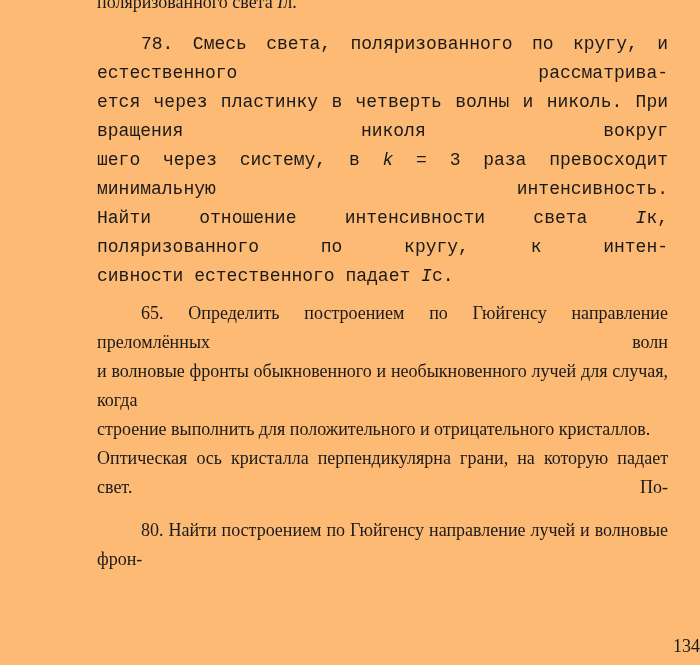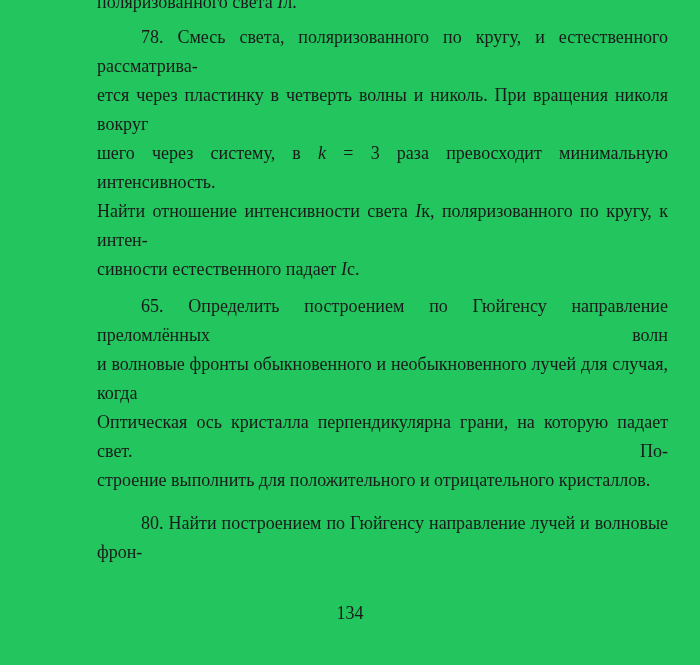--- a/index.html
+++ b/index.html
@@ -4,53 +4,53 @@
 <style>
   html, body {
     margin: 0;
     padding: 0;
     background: #ffffff;
   }
   .page {
     position: relative;
     width: 700px;
     height: 665px;
-    background: #22c55e;
+    background: #fdba74;
     overflow: hidden;
     font-family: "Liberation Serif", "DejaVu Serif", serif;
     color: #1a1a1a;
   }
   .text-block {
     position: absolute;
     left: 97px;
     top: 0;
     width: 571px;
     font-size: 18px;
     line-height: 29px;
   }
   .para { margin: 0; }
   
   .text-block > .para:nth-child(1) { margin-top: -12px; } 
-  .text-block > .para:nth-child(2) { margin-top: 6px; }
+  .text-block > .para:nth-child(2) { margin-top: 13px; font-family: Liberation Mono, monospace; }
   .text-block > .para:nth-child(3) { margin-top: 8px; }
   .text-block > .para:nth-child(4) { margin-top: 14px; }
   .text-block > .para:nth-child(5) { margin-top: 15px; }
   .line {
     text-align: justify;
     text-align-last: justify;
   }
   .line.last { text-align-last: left; }
   .line.indent { text-indent: 44px; }
   .it { font-style: italic; }
   .page-number {
     position: absolute;
-    top: 599px;
+    top: 632px;
     left: 0;
     width: 100%;
-    text-align: center;
+    text-align: right;
     font-size: 18px;
     line-height: 29px;
     color: #1a1a1a;
   }
 </style>
 </head>
 <body>
 
 <div class="page">
   <div class="text-block" id="paragraphs">
@@ -60,21 +60,21 @@
       <div class="para">
         <div class="line indent"><span class="">78. Смесь света, поляризованного по кругу, и естественного рассматрива-</span></div>
         <div class="line"><span class="">ется через пластинку в четверть волны и николь. При вращения николя вокруг</span></div>
         <div class="line"><span class="">шего через систему, в </span><span class="it">k</span><span class=""> = 3 раза превосходит минимальную интенсивность.</span></div>
         <div class="line"><span class="">Найти отношение интенсивности света </span><span class="it">I</span><span class="">к, поляризованного по кругу, к интен-</span></div>
         <div class="line last"><span class="">сивности естественного падает </span><span class="it">I</span><span class="">с.</span></div>
       </div>
       <div class="para">
         <div class="line indent"><span class="">65. Определить построением по Гюйгенсу направление преломлённых волн</span></div>
         <div class="line"><span class="">и волновые фронты обыкновенного и необыкновенного лучей для случая, когда</span></div>
+        <div class="line last"><span class="">строение выполнить для положительного и отрицательного кристаллов.</span></div>
         <div class="line"><span class="">Оптическая ось кристалла перпендикулярна грани, на которую падает свет. По-</span></div>
-        <div class="line last"><span class="">строение выполнить для положительного и отрицательного кристаллов.</span></div>
       </div>
       <div class="para">
         <div class="line indent"><span class="">80. Найти построением по Гюйгенсу направление лучей и волновые фрон-</span></div>
       </div>
     </div>
   <div class="page-number">134</div>
 </div>
 
 </body></html>

